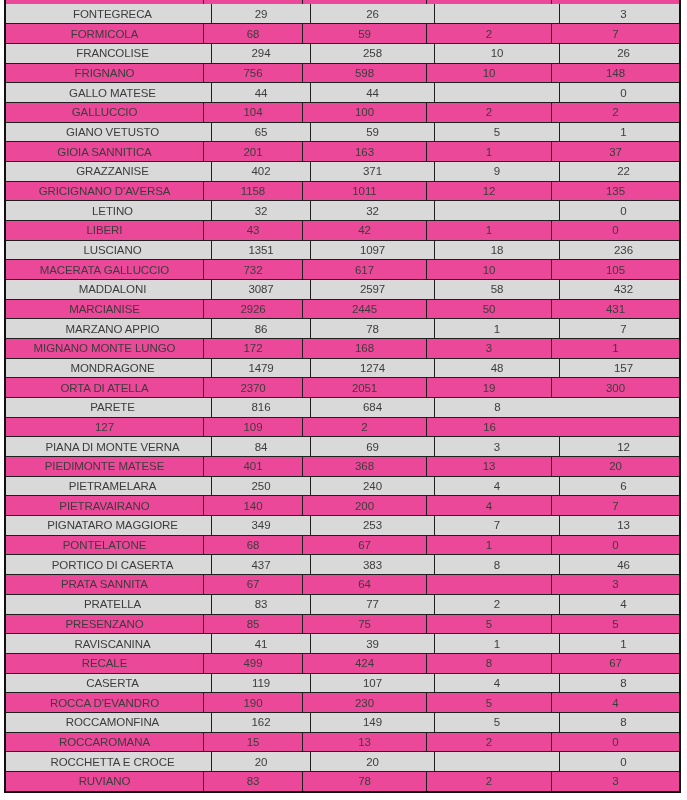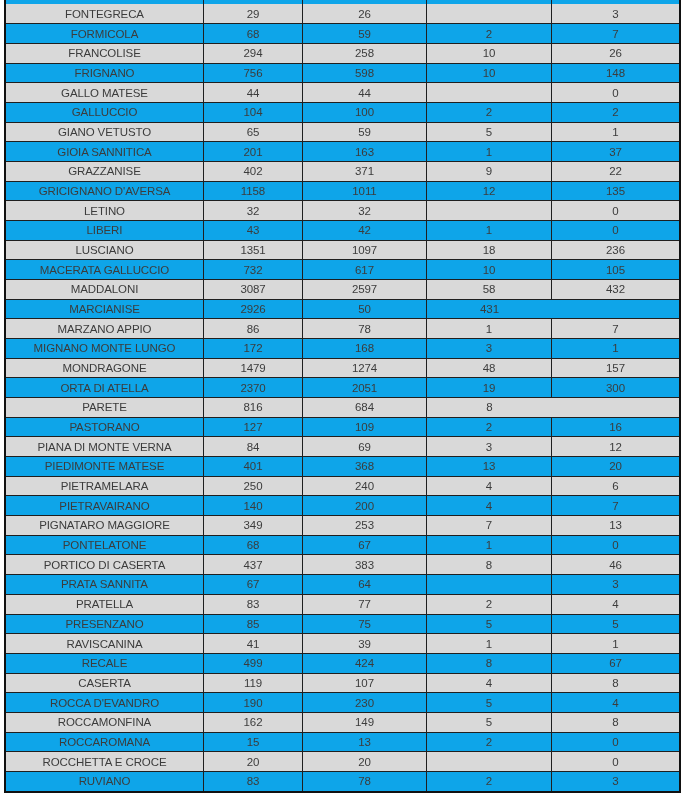--- a/index.html
+++ b/index.html
@@ -21,27 +21,28 @@
     width: 677px;
     border: 2px solid #111111;
     box-sizing: border-box;
     background: #ffffff;
   }
   .trow {
     display: grid;
     grid-template-columns: 198px 99px 124px 125px 127px;
     height: 19.68px;
     box-sizing: border-box;
-    background: #0ea5e9;
+    background: #ec4899;
   }
   .trow + .trow {
     border-top: 1px solid #1f1f1f;
   }
   .trow.shaded {
     background: #d9d9d9;
+    padding-left: 8px;
   }
   .tcell {
     display: flex;
     align-items: center;
     justify-content: center;
     box-sizing: border-box;
     overflow: hidden;
     white-space: nowrap;
     font-size: 11.5px;
     letter-spacing: -0.1px;
@@ -168,20 +169,21 @@
       <div class="trow shaded">
         <div class="tcell">MADDALONI</div>
         <div class="tcell">3087</div>
         <div class="tcell">2597</div>
         <div class="tcell">58</div>
         <div class="tcell">432</div>
       </div>
       <div class="trow">
         <div class="tcell">MARCIANISE</div>
         <div class="tcell">2926</div>
+        <div class="tcell">2445</div>
         <div class="tcell">50</div>
         <div class="tcell">431</div>
       </div>
       <div class="trow shaded">
         <div class="tcell">MARZANO APPIO</div>
         <div class="tcell">86</div>
         <div class="tcell">78</div>
         <div class="tcell">1</div>
         <div class="tcell">7</div>
       </div>
@@ -206,21 +208,20 @@
         <div class="tcell">19</div>
         <div class="tcell">300</div>
       </div>
       <div class="trow shaded">
         <div class="tcell">PARETE</div>
         <div class="tcell">816</div>
         <div class="tcell">684</div>
         <div class="tcell">8</div>
       </div>
       <div class="trow">
-        <div class="tcell">PASTORANO</div>
         <div class="tcell">127</div>
         <div class="tcell">109</div>
         <div class="tcell">2</div>
         <div class="tcell">16</div>
       </div>
       <div class="trow shaded">
         <div class="tcell">PIANA DI MONTE VERNA</div>
         <div class="tcell">84</div>
         <div class="tcell">69</div>
         <div class="tcell">3</div>

